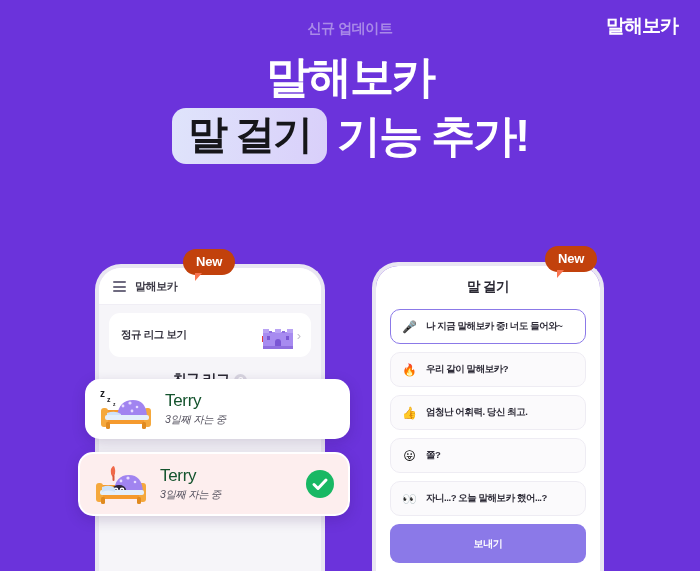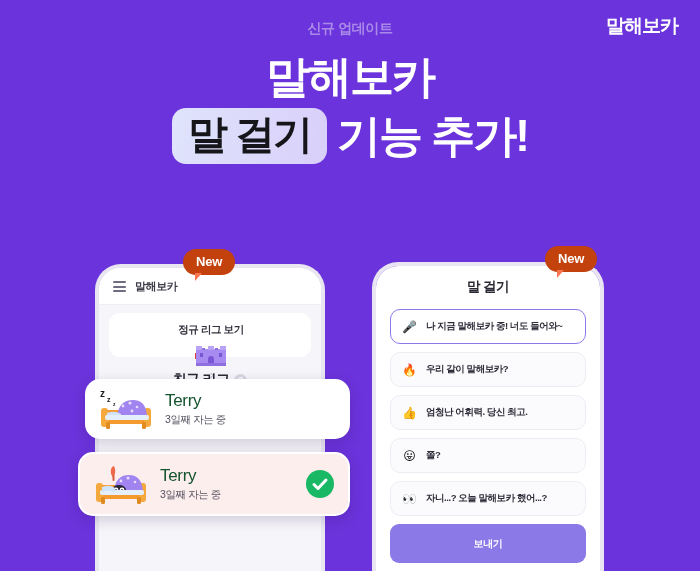--- a/index.html
+++ b/index.html
@@ -130,21 +130,20 @@
   .league-body { background: #f6f5f9; padding: 8px 10px 0; height: 100%; }
 
   .league-card {
     background: #ffffff;
     border-radius: 11px;
     display: flex;
     align-items: center;
     padding: 10px 10px 10px 12px;
     gap: 0;
     height: 44px;
-    flex-direction: column;
   }
   .league-card-label { font-size: 10.5px; font-weight: bold; color: #33313d; letter-spacing: -0.4px; flex: 1; }
   .castle { width: 34px; height: 30px; position: relative; flex-shrink: 0; }
   .chevron { color: #c2bfcb; font-size: 13px; padding-left: 2px; }
 
   .league-heading {
     display: flex;
     align-items: center;
     justify-content: center;
     gap: 5px;
@@ -181,21 +180,21 @@
     background: #ffffff;
   }
   .card-two {
     left: 78px; top: 200px; width: 272px; height: 64px;
     background: #fdeeee;
     border: 2px solid #ffffff;
   }
   .avatar { width: 54px; height: 46px; position: relative; flex-shrink: 0; }
   .friend-info { flex: 1; padding-left: 12px; }
   .friend-name { font-size: 17px; color: #14532d; letter-spacing: -0.3px; line-height: 1.15; }
-  .friend-status { font-size: 10.5px; color: #55525f; letter-spacing: -0.4px; margin-top: 2px; }
+  .friend-status { font-size: 10.5px; color: #55525f; letter-spacing: -0.4px; margin-top: 2px; font-style: italic; }
 
   .wake-action { width: 46px; text-align: center; flex-shrink: 0; position: relative; }
   .bell { display: block; margin: 0 auto; }
   .wake-label { font-size: 9px; font-weight: bold; color: #3a3845; margin-top: 1px; letter-spacing: -0.4px; }
 
   .check-circle {
     width: 28px; height: 28px; border-radius: 50%;
     background: #18b864;
     display: flex; align-items: center; justify-content: center;
     flex-shrink: 0;

